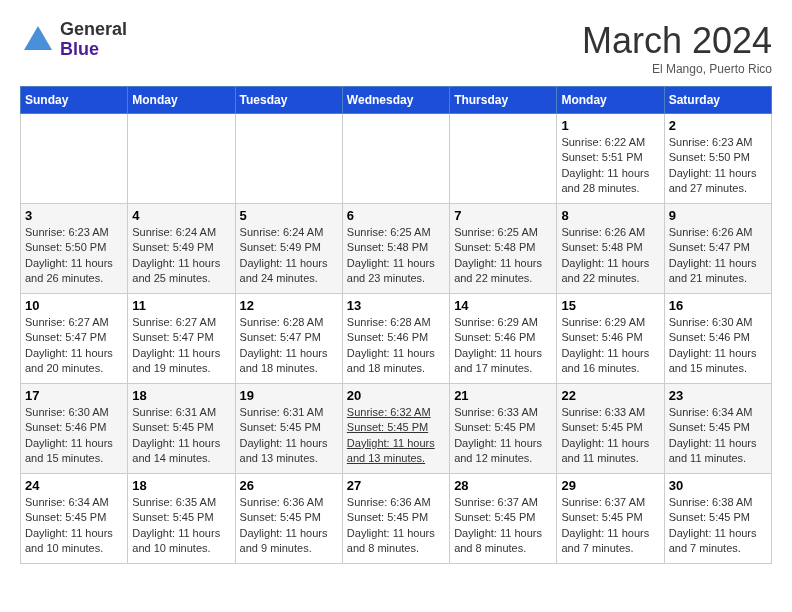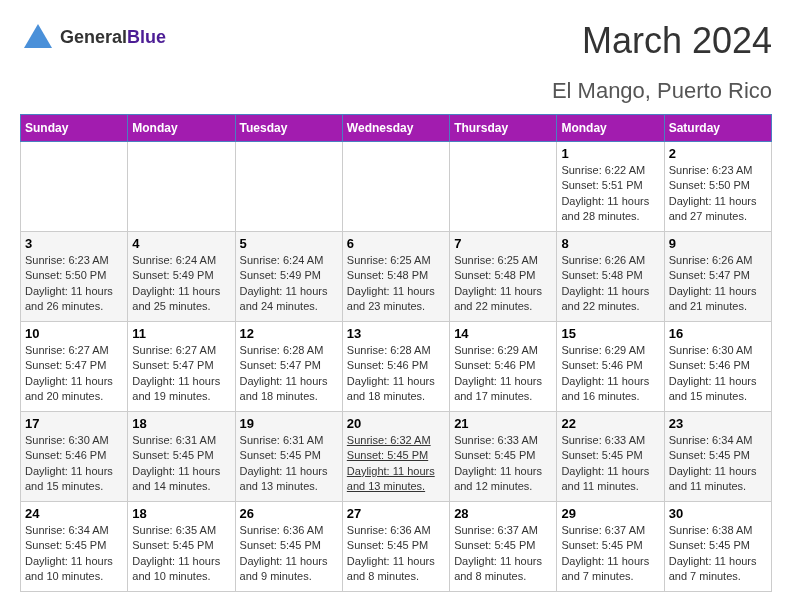--- a/index.html
+++ b/index.html
@@ -15,21 +15,21 @@
       justify-content: space-between;
       align-items: flex-start;
       margin-bottom: 10px;
     }
     .logo {
       display: flex;
       align-items: center;
     }
     .logo-text {
       display: flex;
-      flex-direction: row;
+      flex-direction: column;
       line-height: 1.1;
     }
     .logo-general {
       font-size: 18px;
       font-weight: bold;
       color: #333;
     }
     .logo-blue {
       font-size: 18px;
       font-weight: bold;
@@ -42,31 +42,30 @@
     }
     .title-area {
       text-align: right;
     }
     .month-title {
       font-size: 36px;
       font-weight: normal;
       color: #333;
     }
     .location-title {
-      font-size: 22px;
+      font-size: 12px;
       color: #555;
-      margin-top: 16px;
     }
     .calendar-table {
       width: 100%;
       border-collapse: collapse;
       font-size: 11px;
     }
     .calendar-table th {
-      background-color: #a21caf;
+      background-color: #1d4ed8;
       color: #fff;
       padding: 6px 4px;
       text-align: left;
       font-size: 12px;
       border: 1px solid #4a7fc1;
     }
     .calendar-table td {
       border: 1px solid #ccc;
       vertical-align: top;
       padding: 4px;

